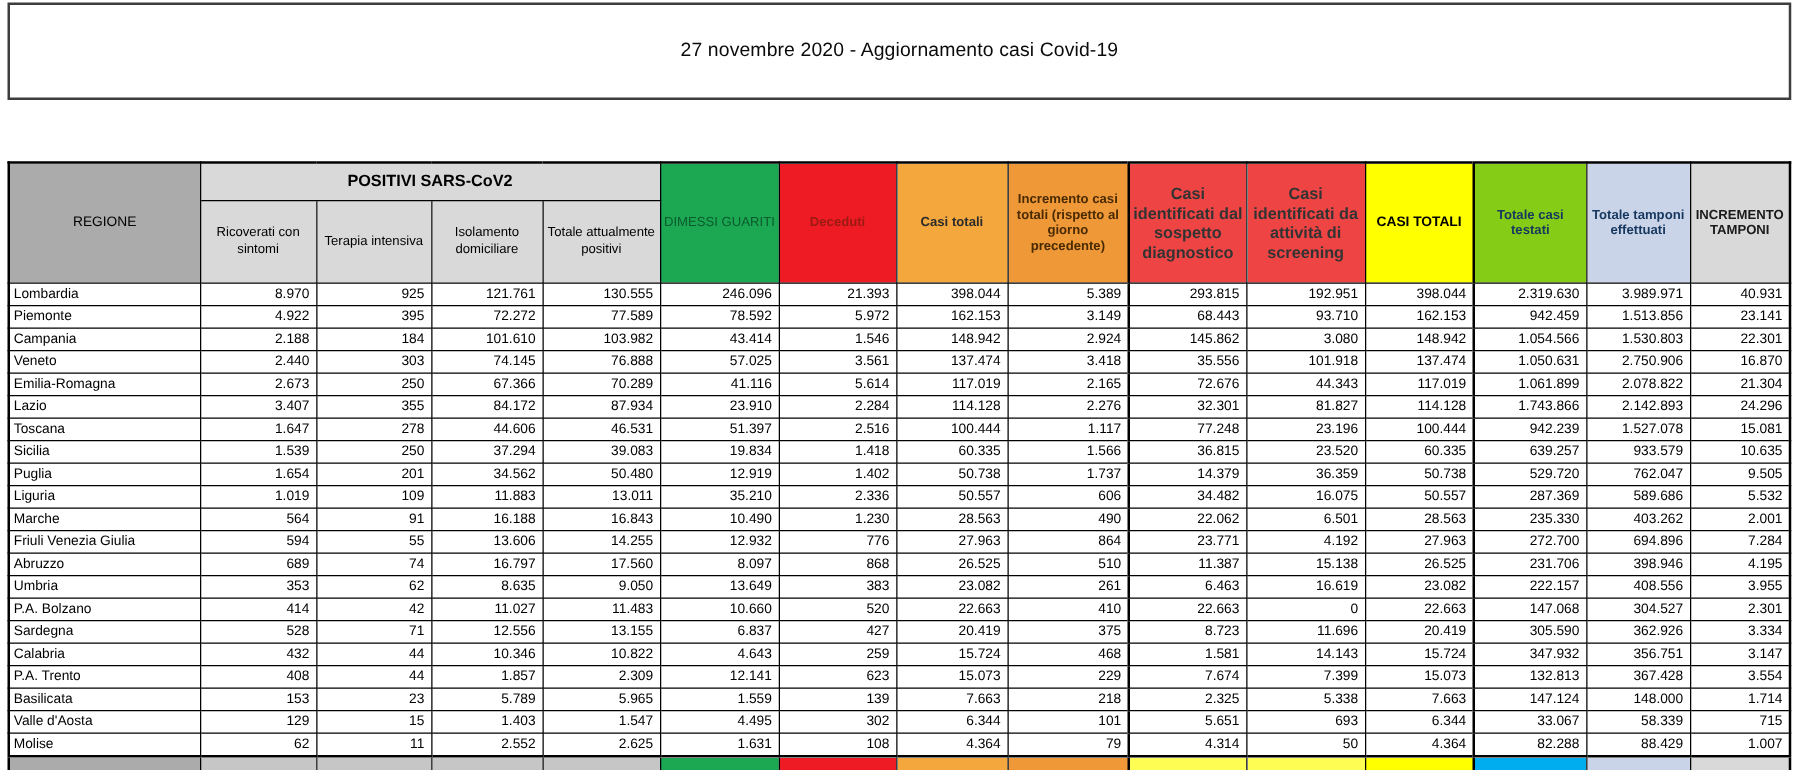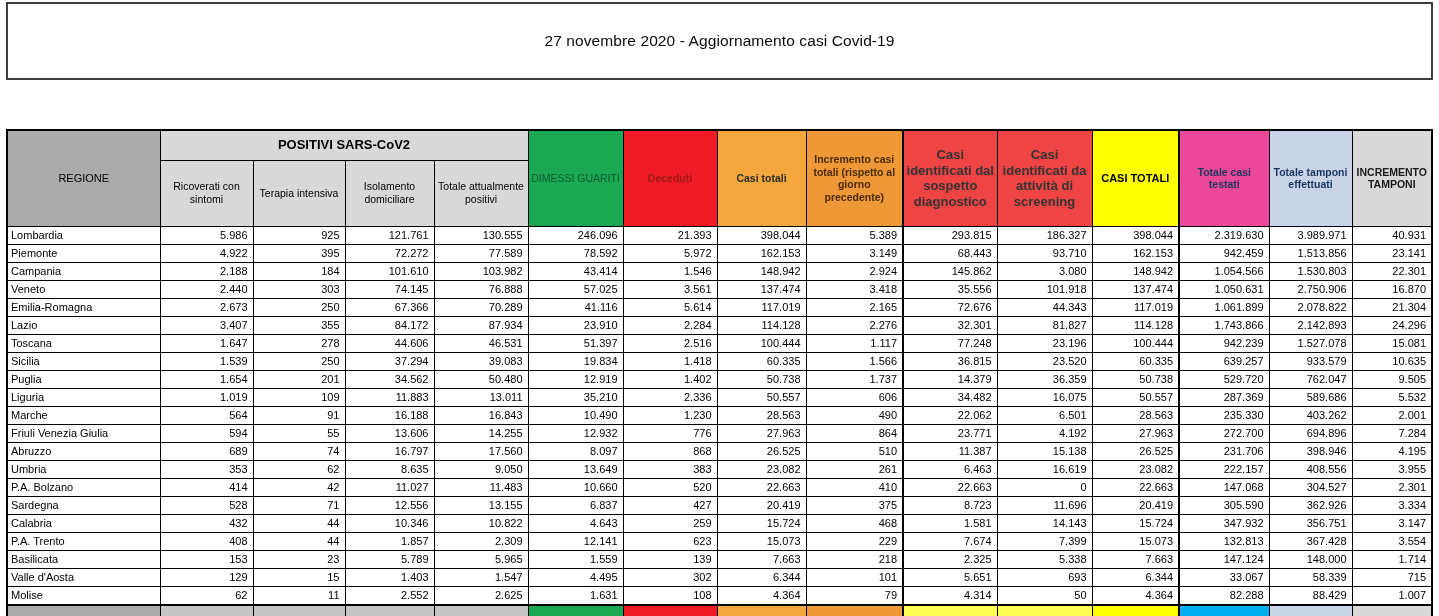--- a/index.html
+++ b/index.html
@@ -28,21 +28,21 @@
   th{font-weight:normal;text-align:center;vertical-align:middle;padding:1px 2px;line-height:1.2;}
   .h-regione{background:#ababab;font-weight:normal;font-size:11px;}
   .h-band{background:#d9d9d9;font-weight:bold;font-size:13px;}
   .h-sub{background:#d9d9d9;font-size:10.5px;}
   .h-guariti{background:#1ca853;color:#0b5b2d;font-weight:normal;font-size:10.5px;}
   .h-deceduti{background:#ee1b24;color:#9b1b13;font-weight:bold;font-size:10.5px;}
   .h-orange1{background:#f3a73c;color:#2b2b2b;font-weight:bold;font-size:10.5px;}
   .h-orange2{background:#ee9838;color:#4a2a00;font-weight:700;font-size:10.5px;}
   .h-yellow{background:#ef4444;color:#333;font-weight:700;font-size:13px;}
   .h-yellow2{background:#ffff00;color:#000;font-weight:bold;font-size:11px;}
-  .h-blue{background:#ec4899;color:#17375e;font-weight:bold;font-size:10.5px;}
+  .h-blue{background:#84cc16;color:#17375e;font-weight:bold;font-size:10.5px;}
   .h-lav{background:#c9d4e9;color:#17375e;font-weight:600;font-size:10.5px;margin-left:36px;}
   .h-gray{background:#d9d9d9;color:#1a1a1a;font-weight:600;font-size:10.5px;}
   
   tbody tr.data-row{height:17.7px;}
   tbody td{padding:0;line-height:17px;background:#fff;}
   td.region{text-align:left;padding-left:3px;}
   td.num{text-align:right;padding-right:5px;}
   
   tr.total-row{height:34px;}
   tr.total-row td{
@@ -106,30 +106,30 @@
       <tr class="sub-row">
         <th class="h-sub">Ricoverati con sintomi</th>
         <th class="h-sub">Terapia intensiva</th>
         <th class="h-sub">Isolamento domiciliare</th>
         <th class="h-sub">Totale attualmente positivi</th>
       </tr>
     </thead>
     <tbody id="tbody">
         <tr class="data-row">
           <td class="region">Lombardia</td>
-          <td class="num">5.986</td>
+          <td class="num">8.970</td>
           <td class="num">925</td>
           <td class="num">121.761</td>
           <td class="num">130.555</td>
           <td class="num">246.096</td>
           <td class="num">21.393</td>
           <td class="num">398.044</td>
           <td class="num">5.389</td>
           <td class="num thick-l">293.815</td>
-          <td class="num">186.327</td>
+          <td class="num">192.951</td>
           <td class="num">398.044</td>
           <td class="num thick-l">2.319.630</td>
           <td class="num">3.989.971</td>
           <td class="num">40.931</td>
         </tr>
         <tr class="data-row">
           <td class="region">Piemonte</td>
           <td class="num">4.922</td>
           <td class="num">395</td>
           <td class="num">72.272</td>

